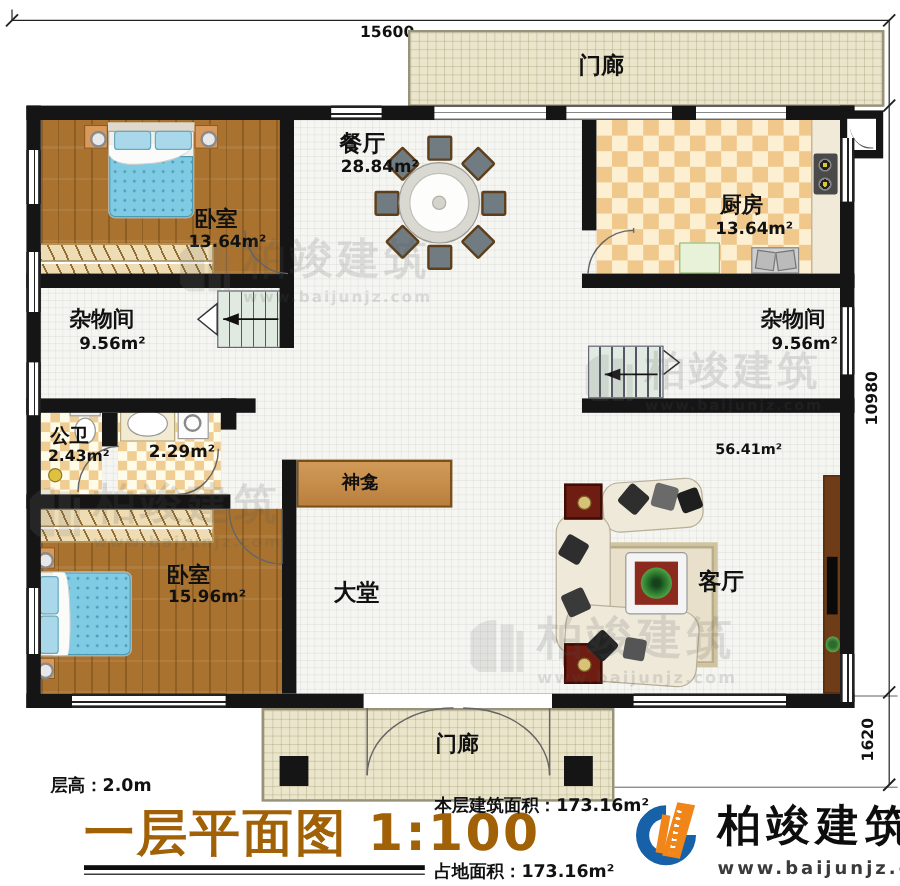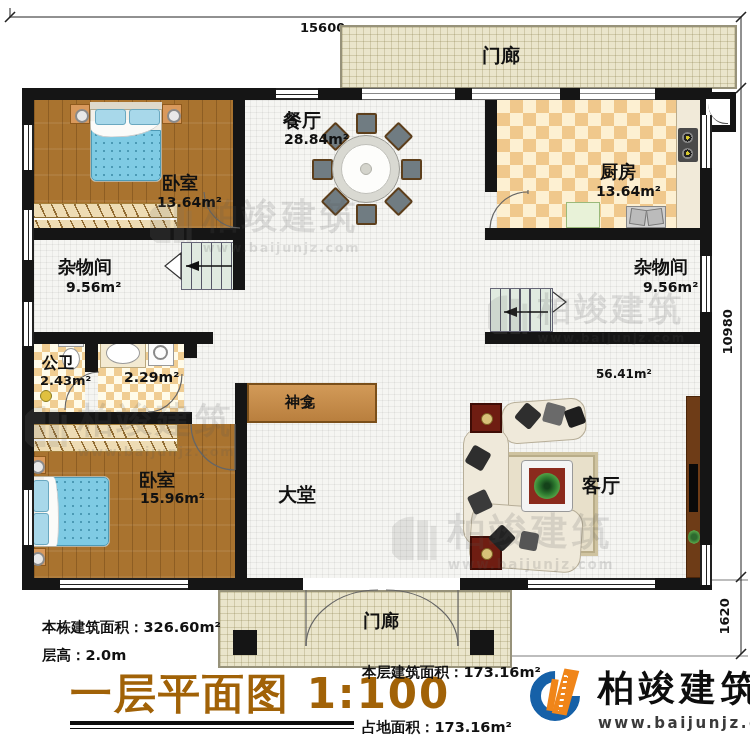--- a/index.html
+++ b/index.html
@@ -289,23 +289,20 @@
         <path d="M8 54 A26 26 0 0 1 24 6 L24 54 Z" fill="#777"></path>
         <rect x="28" y="10" width="12" height="44" fill="#777"></rect>
         <rect x="43" y="16" width="6" height="38" fill="#777"></rect>
       </svg>
     <div>
         <div class="wm-name">柏竣建筑</div>
     <div class="wm-url">www.baijunjz.com</div>
       </div>
   </div>
 
-  <div class="lbl" style="left:42px;top:620px;font-size:14.5px;z-index:50;">
-    <span>本栋建筑面积：</span><span>326.60m²</span>
-  </div>
   <div class="lbl" style="left:42px;top:648px;font-size:14.5px;z-index:50;">
     <span>层高：</span><span>2.0m</span>
   </div>
 
   <div class="lbl title-main" style="left:70px;top:672px;z-index:50;">
     <span>一层平面图</span>&nbsp;<span>1:100</span>
   </div>
   <div class="abs" style="left:70px;top:721px;width:284px;height:4px;background:#0d0d0d;z-index:50;"></div>
   <div class="abs" style="left:70px;top:728px;width:284px;height:1px;background:#0d0d0d;z-index:50;"></div>
 

